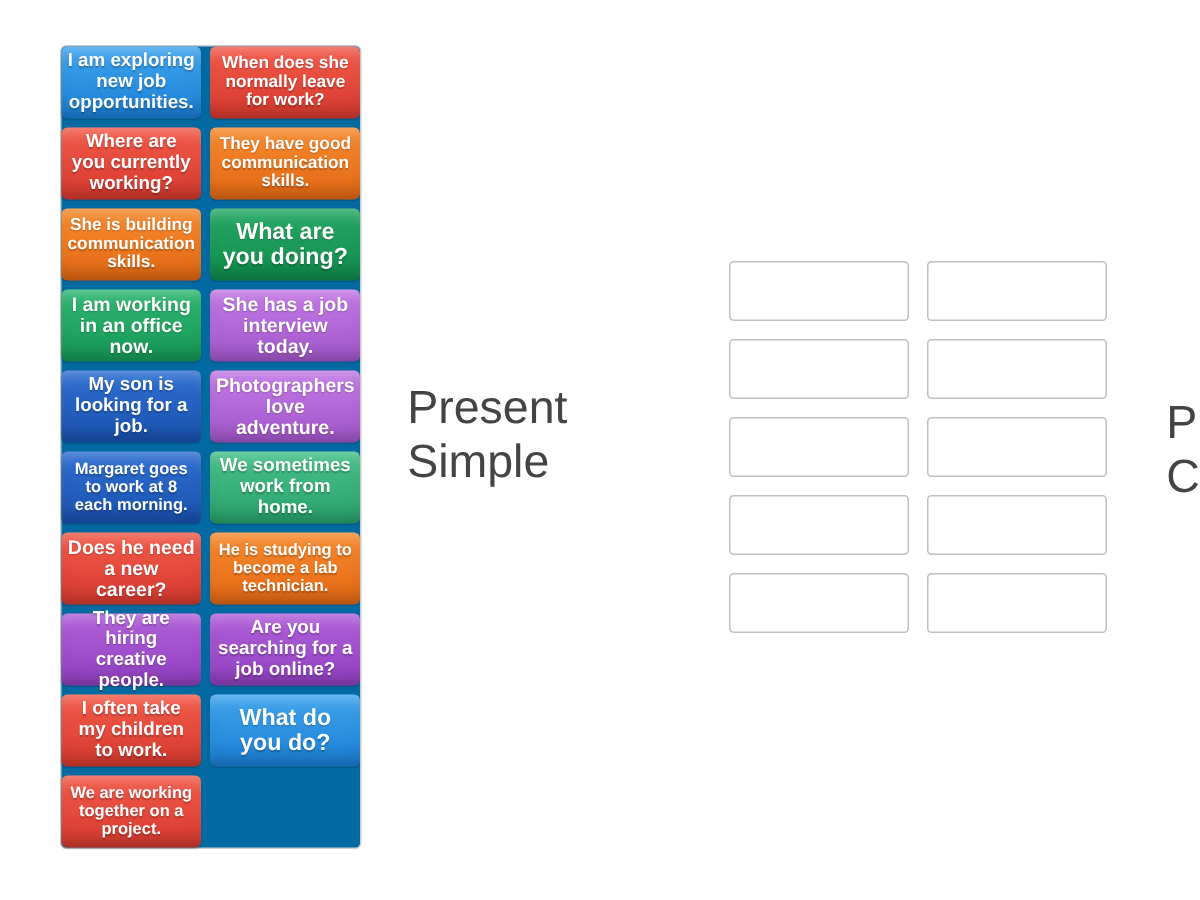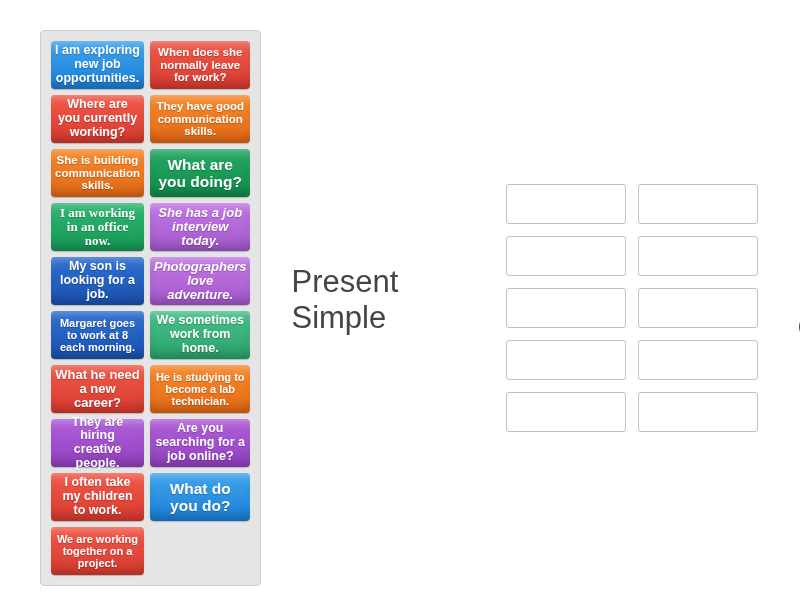--- a/index.html
+++ b/index.html
@@ -10,24 +10,24 @@
       height: 600px;
       position: relative;
     }
     .container {
       display: flex;
       padding: 30px 40px;
       gap: 30px;
     }
     .card-panel {
       width: 275px;
-      background: #e5e5e5;
+      background: #0369a1;
       border: 1px solid #ccc;
       border-radius: 4px;
-      padding: 10px;
+      padding: 0;
       display: grid;
       grid-template-columns: 1fr 1fr;
       gap: 6px;
     }
     .card {
       height: 48px;
       border-radius: 4px;
       display: flex;
       align-items: center;
       justify-content: center;
@@ -43,25 +43,25 @@
     
     .fs-13 { font-size: 13px; }
     .fs-12 { font-size: 12.5px; }
     .fs-11 { font-size: 11.5px; }
     .fs-10 { font-size: 11px; }
     .fs-15 { font-size: 15.5px; }
 
     .blue    { background: linear-gradient(#3fa4ec,#1b7fd6); }
     .red     { background: linear-gradient(#f15a4a,#d83a2f); }
     .orange  { background: linear-gradient(#f68a2f,#e46914); }
-    .green   { background: linear-gradient(#2fb671,#169956); font-family: Liberation Serif, serif; }
+    .green   { background: linear-gradient(#2fb671,#169956); }
     .greenL  { background: linear-gradient(#47c08a,#2aa36c); }
     .greenD  { background: linear-gradient(#27a865,#0f8c4b); }
     .purple  { background: linear-gradient(#b060d8,#9240c2); }
-    .purpleL { background: linear-gradient(#c178e4,#a458cc); font-style: italic; }
+    .purpleL { background: linear-gradient(#c178e4,#a458cc); }
     .blueD   { background: linear-gradient(#2f6fd1,#1a52b0); }
 
     .right-panel {
       flex: 1;
       display: flex;
       flex-direction: row;
       align-items: center;
     }
     .section-title {
       font-size: 31px;
@@ -96,21 +96,21 @@
       <div class="card red fs-12">Where are you currently working?</div>
       <div class="card orange fs-11">They have good communication skills.</div>
       <div class="card orange fs-11">She is building communication skills.</div>
       <div class="card greenD fs-15">What are you doing?</div>
       <div class="card green fs-13">I am working in an office now.</div>
       <div class="card purpleL fs-13">She has a job interview today.</div>
       <div class="card blueD fs-12">My son is looking for a job.</div>
       <div class="card purpleL fs-13">Photographers love adventure.</div>
       <div class="card blueD fs-10">Margaret goes to work at 8 each morning.</div>
       <div class="card greenL fs-12">We sometimes work from home.</div>
-      <div class="card red fs-13">What he need a new career?</div>
+      <div class="card red fs-13">Does he need a new career?</div>
       <div class="card orange fs-10">He is studying to become a lab technician.</div>
       <div class="card purple fs-12">They are hiring creative people.</div>
       <div class="card purple fs-12">Are you searching for a job online?</div>
       <div class="card red fs-12">I often take my children to work.</div>
       <div class="card blue fs-15">What do you do?</div>
       <div class="card red fs-10">We are working together on a project.</div>
     </div>
   <div class="right-panel">
     <div class="section-title">Present Simple</div>
     <div class="slot-grid" id="grid-simple">

